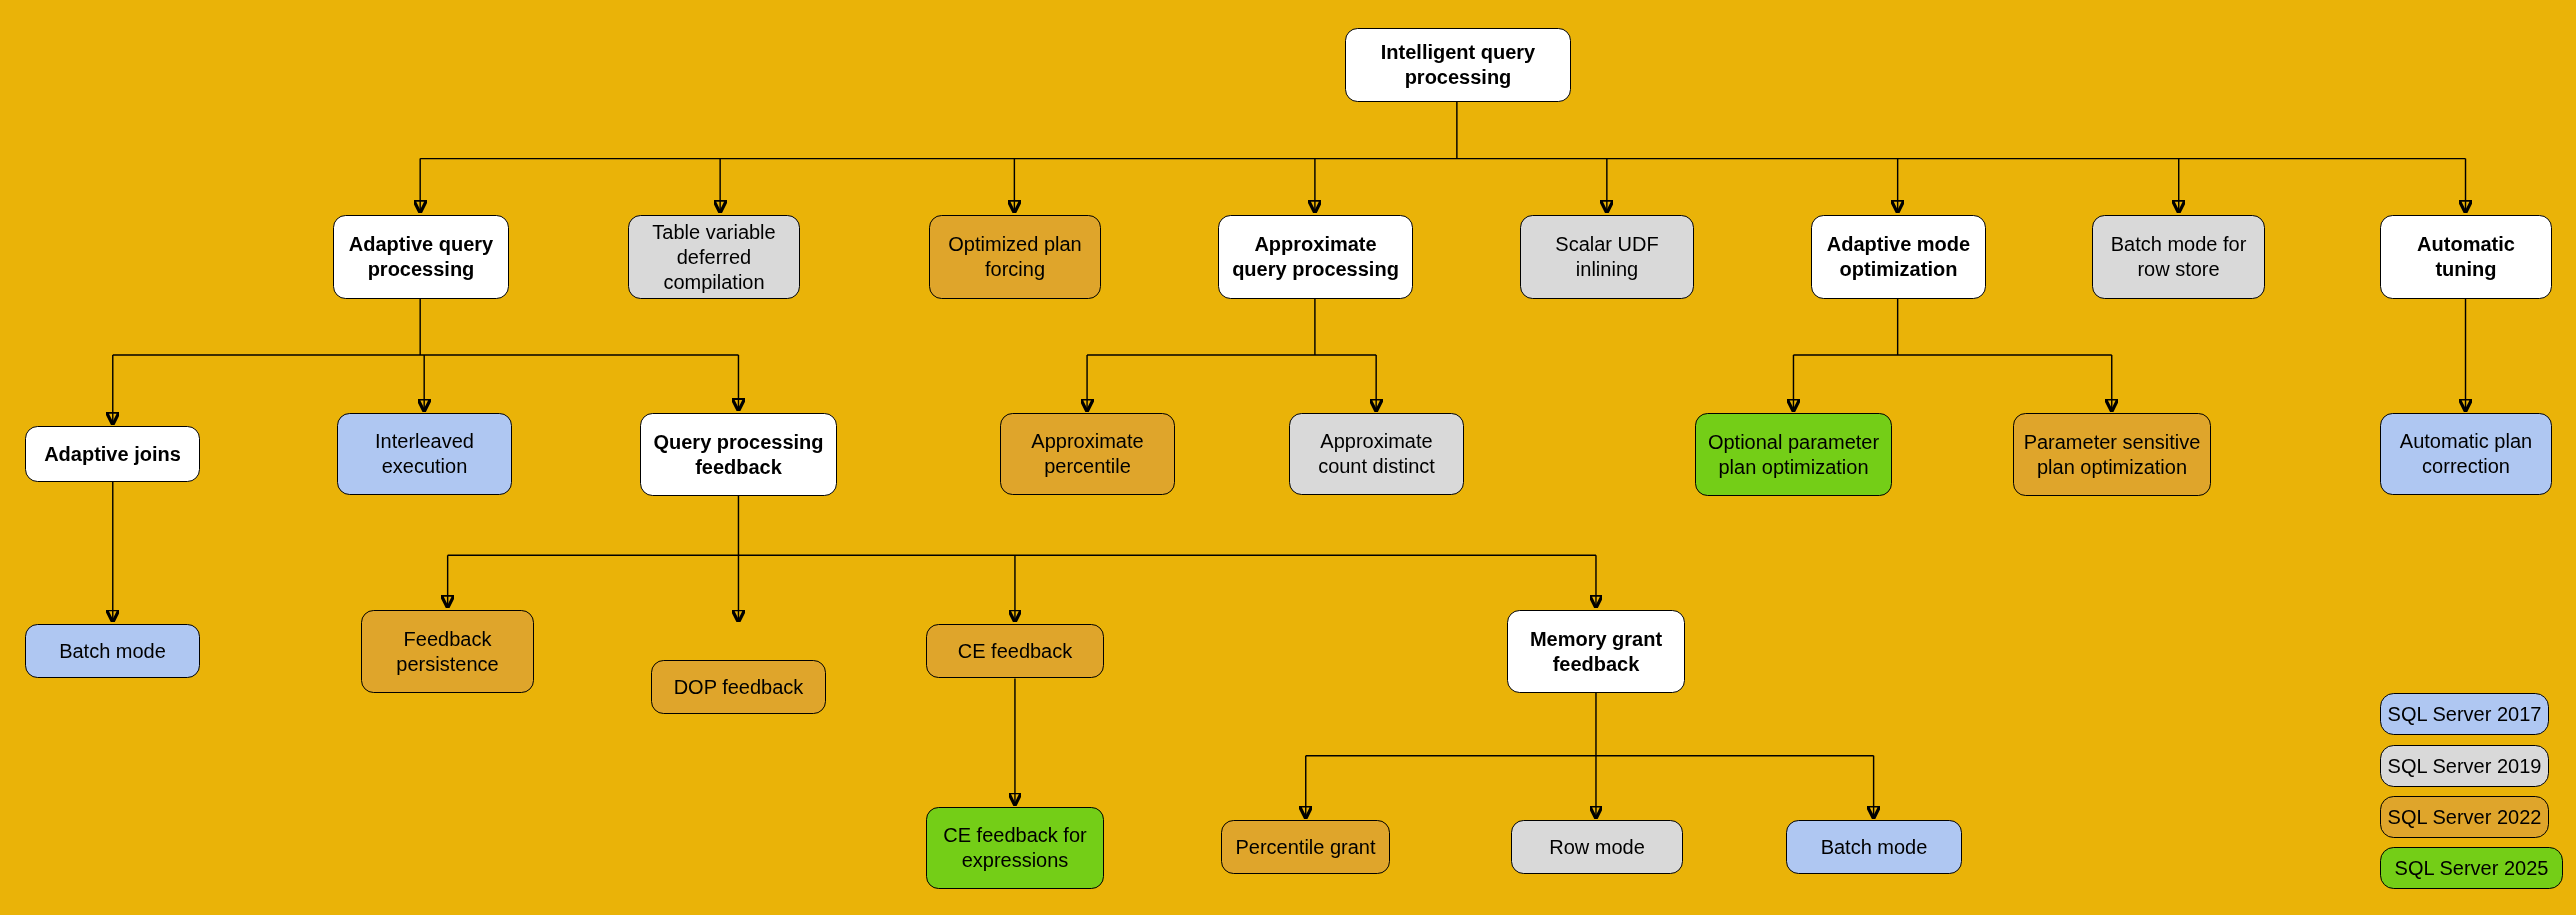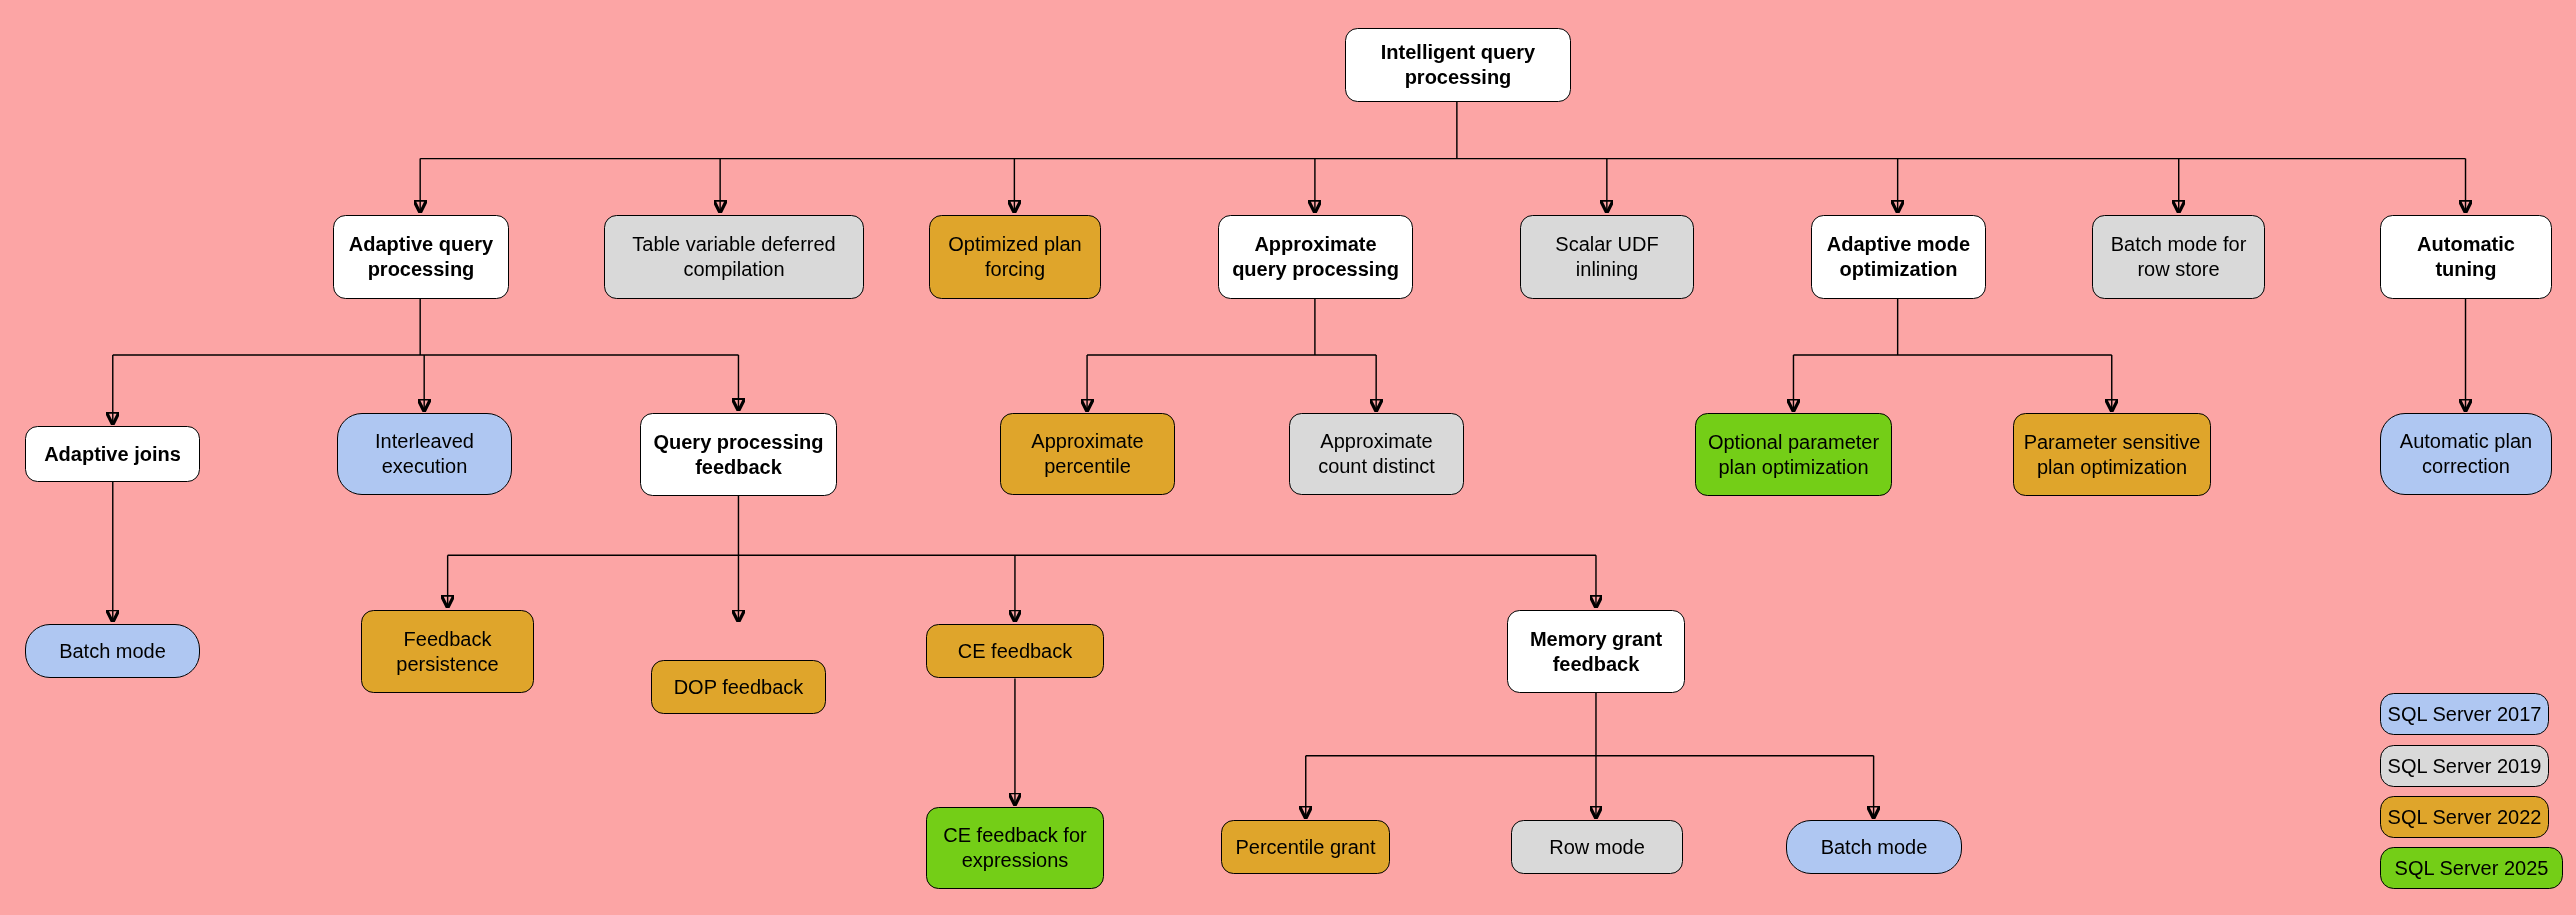--- a/index.html
+++ b/index.html
@@ -1,29 +1,29 @@
 <!DOCTYPE html>
 <html style="font-size:9.2px"><head>
 <meta charset="utf-8">
 <style>
   html,body{margin:0;padding:0;background:#ffffff;}
   #canvas{
-    position:relative;width:2576px;height:916px;background:#fca5a5;overflow:hidden;
+    position:relative;width:2576px;height:916px;background:#eab308;overflow:hidden;
     font-family:"Liberation Sans","DejaVu Sans",sans-serif;color:#000;
   }
   #wires{position:absolute;left:0;top:0;width:2576px;height:916px;}
   #wires path{stroke:#000;stroke-width:2.5;fill:none;}
   .node{
     position:absolute;display:flex;align-items:center;justify-content:center;
     text-align:center;border:1.7px solid #000;border-radius:12.6px;
     font-size:20px;line-height:25px;padding:0 5.7px;box-sizing:border-box;
     background:#ffffff;
   }
   .parent{background:#ffffff;font-weight:700;}
-  .v2017{background:#AFC7F2;border-radius:25px;}
+  .v2017{background:#AFC7F2;}
   .v2019{background:#D9D9D9;}
   .v2022{background:#DFA52B;}
   .v2025{background:#74CE17;}
   .legend{
     position:absolute;display:flex;align-items:center;justify-content:center;
     text-align:center;border:1.7px solid #000;border-radius:13.7px;
     font-size:20px;box-sizing:border-box;
   }
 </style>
 </head>
@@ -99,21 +99,21 @@
       <path d="M2281,1320 H3273"></path>
       <path d="M2281,1320 V1428" marker-end="url(#arrow)"></path>
       <path d="M2788,1320 V1428" marker-end="url(#arrow)"></path>
       <path d="M3273,1320 V1428" marker-end="url(#arrow)"></path>
     </g>
   </svg>
 
   <div class="node parent" style="left:1345px;top:27.5px;width:226px;height:74px">Intelligent query processing</div>
 
   <div class="node parent" style="left:333px;top:215px;width:176px;height:84px">Adaptive query processing</div>
-  <div class="node v2019" style="left:604px;top:215px;width:260px;height:84px">Table variable deferred compilation</div>
+  <div class="node v2019" style="left:628px;top:215px;width:172px;height:84px">Table variable deferred compilation</div>
   <div class="node v2022" style="left:929px;top:215px;width:172px;height:84px">Optimized plan forcing</div>
   <div class="node parent" style="left:1218px;top:215px;width:195px;height:84px">Approximate query processing</div>
   <div class="node v2019" style="left:1520px;top:215px;width:174px;height:84px">Scalar UDF inlining</div>
   <div class="node parent" style="left:1811px;top:215px;width:175px;height:84px">Adaptive mode optimization</div>
   <div class="node v2019" style="left:2092px;top:215px;width:173px;height:84px">Batch mode for row store</div>
   <div class="node parent" style="left:2380px;top:215px;width:172px;height:84px">Automatic tuning</div>
 
   <div class="node parent" style="left:25px;top:426px;width:175px;height:56px">Adaptive joins</div>
   <div class="node v2017" style="left:337px;top:413px;width:175px;height:82px">Interleaved execution</div>
   <div class="node parent" style="left:640px;top:413px;width:197px;height:83px">Query processing feedback</div>

